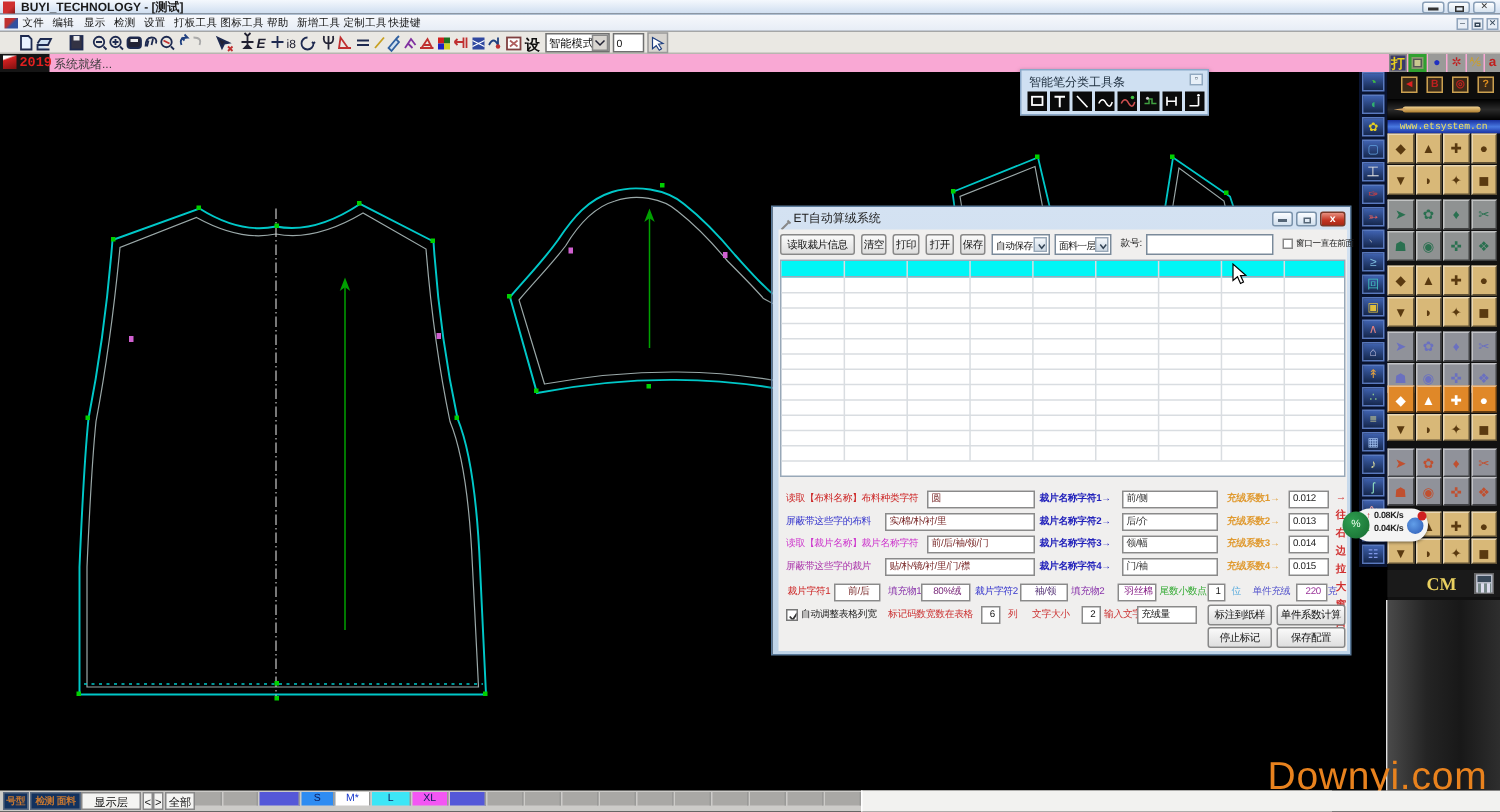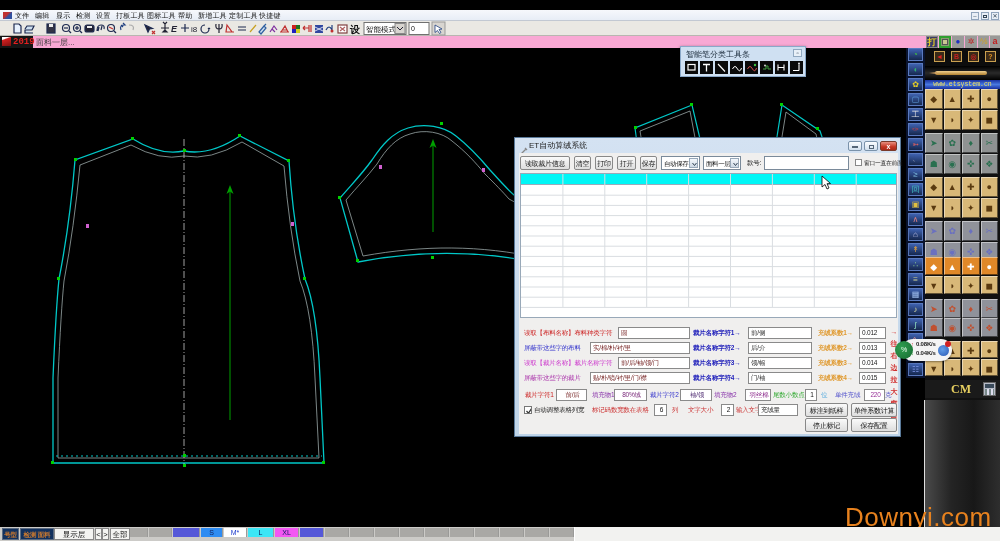--- a/index.html
+++ b/index.html
@@ -34,20 +34,31 @@
 .dinp { background:#fff; border:1px solid #8a8a8a; font-size:6.5px; line-height:10px; padding-left:2px; height:12px; white-space:nowrap; overflow:hidden; letter-spacing:-0.2px; }
 .dbtn { background:linear-gradient(#fafafa,#dedede); border:1px solid #888; font-size:7px; text-align:center; height:14px; line-height:13px; color:#111; border-radius:2px; white-space:nowrap; overflow:hidden; letter-spacing:-0.3px; }
 .nbtn { left:2px; width:15px; height:13px; background:linear-gradient(#3f62b0,#16284e); border:1px solid #5a7ac0; font-size:8px; line-height:12px; text-align:center; }
 .gcell { border-top:1px solid rgba(255,255,255,.45); border-left:1px solid rgba(255,255,255,.45); border-right:1.5px solid rgba(0,0,0,.55); border-bottom:1.5px solid rgba(0,0,0,.55); font-size:9px; line-height:18px; text-align:center; }
 #statright { left:574px; top:0px; width:426px; height:14px; background:#f2f2f0; border-left:1px solid #fff; }
 </style>
 </head>
 <body>
 <div id="app">
 
+  <div id="titlebar" class="abs">
+    <div class="ticon abs"></div>
+    <div class="ttext abs">BUYI_TECHNOLOGY - [测试]</div>
+    <div class="winbtn abs" style="left:948px;">
+        <div style="margin:3px auto 0;width:7px;height:2px;background:#333;"></div>
+      </div>
+    <div class="winbtn abs" style="left:965px;">
+        <div style="margin:1.5px auto 0;width:6px;height:4px;border:1px solid #333;"></div>
+      </div>
+    <div class="winbtn abs" style="left:982px;">✕</div>
+  </div>
 
   <div id="menubar" class="abs">
     <div class="mico abs"></div>
     <div class="mtext abs" style="left:15px;">文件</div>
     <div class="mtext abs" style="left:35px;">编辑</div>
     <div class="mtext abs" style="left:56px;">显示</div>
     <div class="mtext abs" style="left:76px;">检测</div>
     <div class="mtext abs" style="left:96px;">设置</div>
     <div class="mtext abs" style="left:116px;">打板工具</div>
     <div class="mtext abs" style="left:147px;">图标工具</div>
@@ -122,21 +133,21 @@
       <path d="M435 4 l7 4 l-3 0.5 l2 3 l-1.5 1 l-2 -3 l-2.5 2 z" fill="#fff" stroke="#204080" stroke-width="0.8"></path>
     </g>
    </svg>
   </div>
 
   <div id="row2" class="abs">
     <div id="badge2019" class="abs">
         <div class="flag abs"></div>
         <div class="yr abs">2019</div>
       </div>
-    <div id="sysready" class="abs">面料一层...</div>
+    <div id="sysready" class="abs">系统就绪...</div>
     <div class="abs" style="left:926px;top:0;width:12px;height:12px;background:#3a3a6a;border:1px solid #888;color:#e8d020;font-size:9px;line-height:11px;text-align:center;font-weight:bold;">打</div>
     <div class="abs" style="left:939px;top:0;width:12px;height:12px;background:#8a9a70;border:2px solid #30a030;">
         <div style="margin:1px;height:6px;background:#c8c890;border:1px solid #555;"></div>
       </div>
     <div class="abs" style="left:952px;top:0;width:12px;height:12px;background:#9a9a98;color:#2030c0;font-size:8px;line-height:11px;text-align:center;">●</div>
     <div class="abs" style="left:965px;top:0;width:12px;height:12px;background:#9a9a98;color:#c02020;font-size:8px;line-height:11px;text-align:center;">✲</div>
     <div class="abs" style="left:978px;top:0;width:11px;height:12px;background:#9a9a98;color:#d0a020;font-size:8px;line-height:11px;text-align:center;">⅍</div>
     <div class="abs" style="left:990px;top:0;width:10px;height:12px;background:#9a9a98;color:#c02020;font-size:9px;line-height:11px;text-align:center;font-weight:bold;">a</div>
   </div>
 

